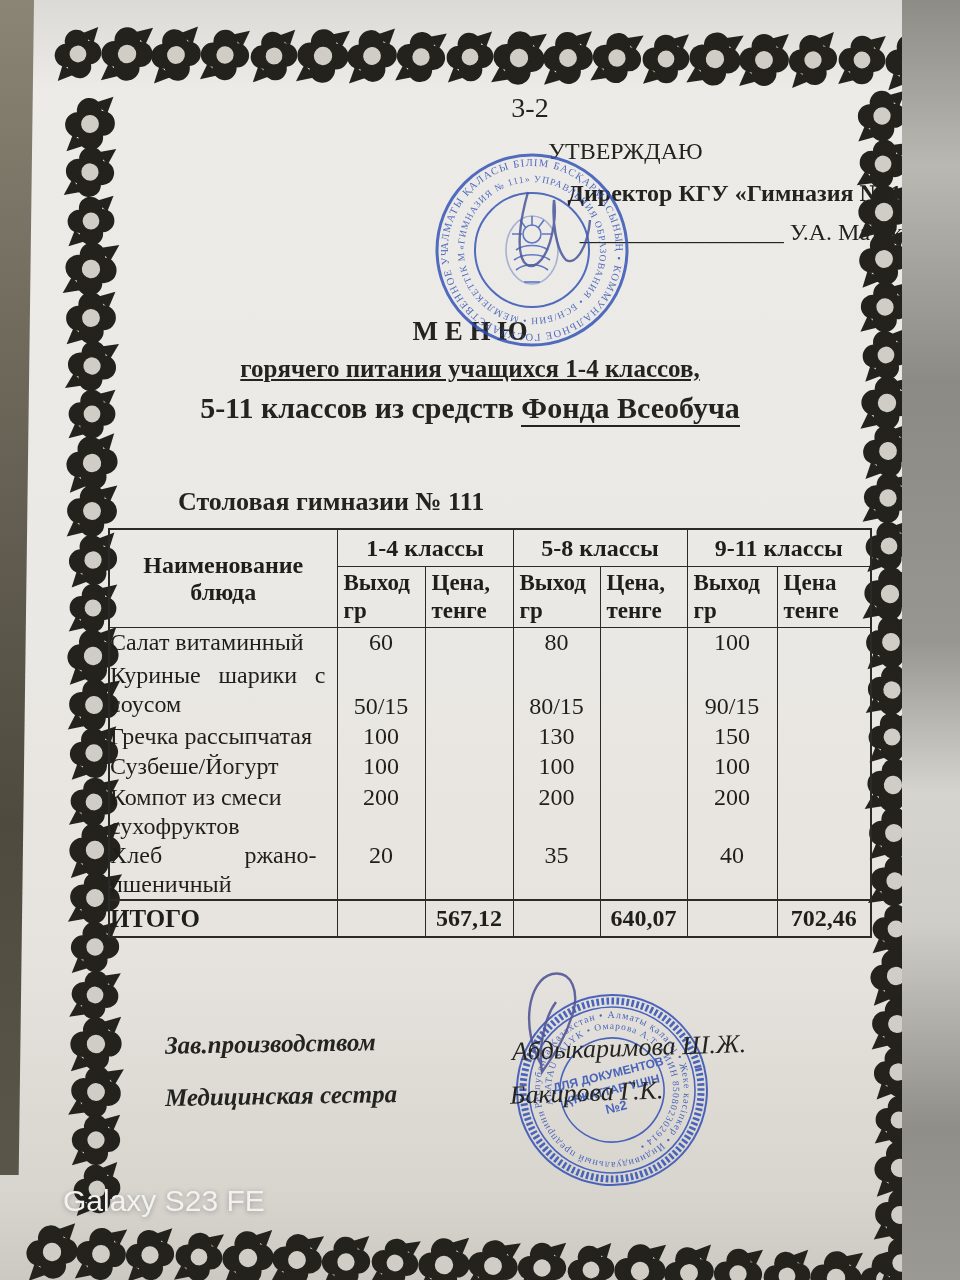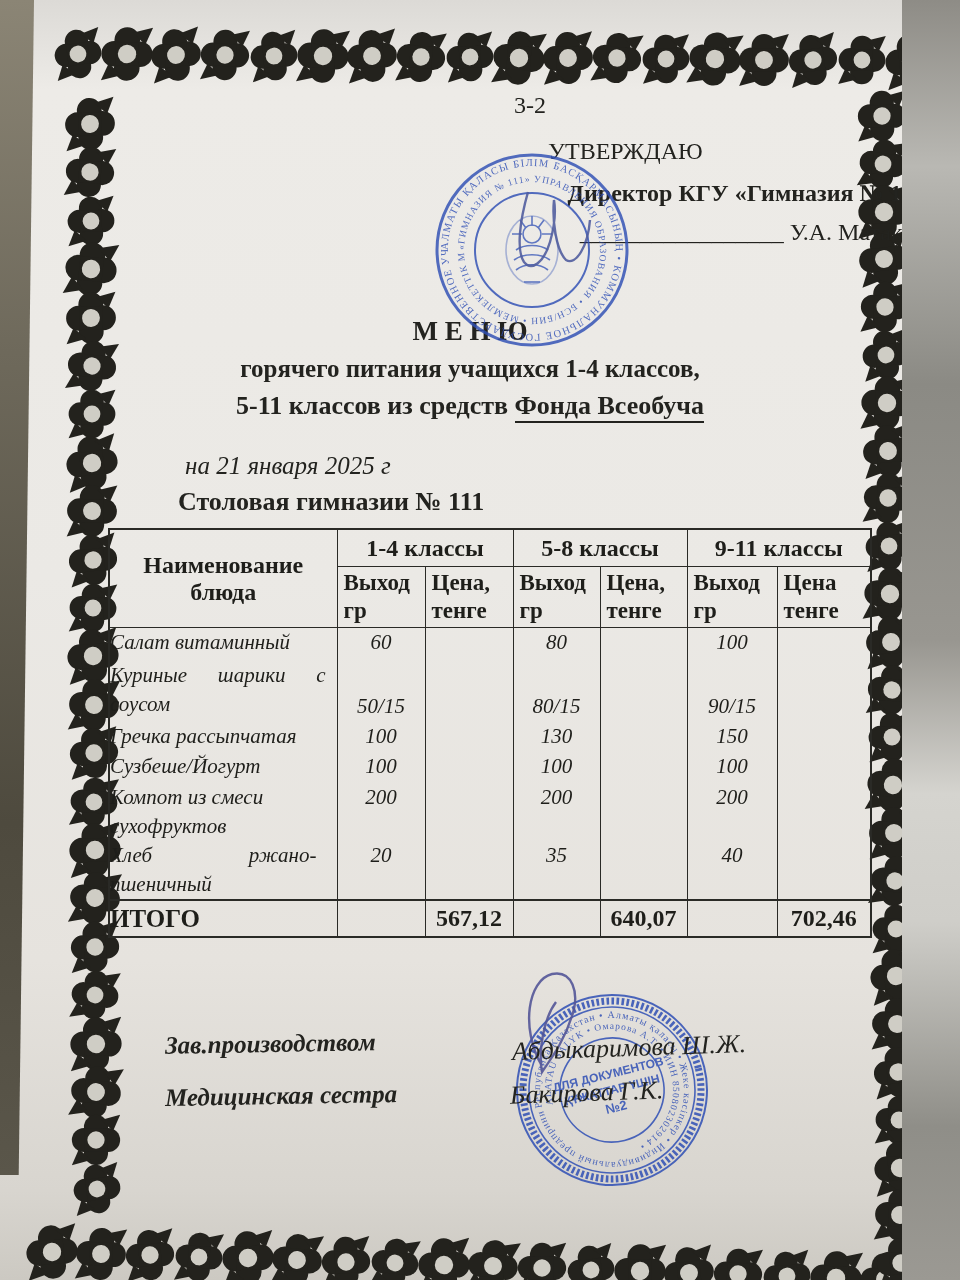--- a/index.html
+++ b/index.html
@@ -9,44 +9,44 @@
          background:linear-gradient(180deg,#dcdad6 0%,#edebe7 7%,#ebe9e5 45%,#e6e3de 75%,#d8d5cf 93%,#ccc9c2 100%);}
   .bg-left{position:absolute;left:0;top:0;width:34px;height:1175px;z-index:6;
            background:linear-gradient(180deg,#8b8575 0%,#6e695b 30%,#4e4a3e 70%,#5a564a 100%);
            clip-path:polygon(0 0,100% 0,55% 100%,0 100%);}
   .bg-right{position:absolute;left:902px;top:0;width:58px;height:1280px;z-index:6;
            background:linear-gradient(180deg,#8e8c86 0%,#b9b8b3 13%,#8b8a84 30%,#989690 50%,#d5d4cf 62%,#cfcec9 72%,#8f8e88 88%,#9b9993 100%);}
   .ornaments{position:absolute;inset:0;z-index:2;pointer-events:none;}
   .orn{position:absolute;width:52px;height:56px;}
 
   .abs{position:absolute;}
-  .page-code{left:470px;top:92px;width:120px;text-align:center;font-size:24px;z-index:3;}
+  .page-code{left:470px;top:92px;width:120px;text-align:center;font-size:28px;z-index:3;}
   .approve{left:470px;top:136px;width:465px;font-size:24px;line-height:30px;z-index:3;}
   .approve .l1{margin-left:78px;}
   .approve .l2{text-align:right;margin-top:12px;font-weight:600;}
   .approve .l3{text-align:right;margin-top:9px;}
   .approve .l4{margin-top:10px;font-style:italic;display:inline-block;
                border-bottom:2px solid #2b2b27;padding:0 26px 2px 6px;word-spacing:12px;}
   .menu-word{left:170px;top:316px;width:600px;text-align:center;font-weight:bold;font-size:27px;z-index:3;}
-  .title1{left:170px;top:355px;width:600px;text-align:center;font-weight:bold;font-size:25px;z-index:3;}
-  .title2{left:170px;top:391px;width:600px;text-align:center;font-weight:bold;font-size:26px;z-index:3;}
+  .title1{left:170px;top:355px;width:600px;text-align:center;font-weight:bold;font-size:25px;z-index:3;text-decoration:underline;}
+  .title2{left:170px;top:391px;width:600px;text-align:center;font-weight:bold;font-size:30px;z-index:3;}
   .uline{border-bottom:2.5px solid #23231f;padding-bottom:1px;}
   .date-note{left:185px;top:452px;font-style:italic;font-size:25px;z-index:3;}
   .canteen{left:178px;top:487px;font-weight:bold;font-size:26px;z-index:3;}
 
   table.menu{position:absolute;left:108px;top:528px;width:762px;z-index:3;
              border-collapse:collapse;table-layout:fixed;color:#1e1e1a;}
   table.menu th,table.menu td{border-left:1.8px solid #2a2a26;border-right:1.8px solid #2a2a26;
              padding:0;font-family:"Liberation Serif",serif;}
   table.menu{border:2.5px solid #2a2a26;}
   tr.h1 th{border-bottom:1.8px solid #2a2a26;font-size:24px;font-weight:bold;height:36px;text-align:center;}
   tr.h2 th{border-bottom:1.8px solid #2a2a26;font-size:23px;font-weight:bold;height:60px;
            text-align:left;padding-left:6px;white-space:pre-line;line-height:28px;vertical-align:middle;}
   th.th-name{font-size:24px;font-weight:bold;text-align:left;padding-left:6px;vertical-align:middle;}
-  tbody td{border-top:none;border-bottom:none;font-size:21px;line-height:29px;vertical-align:top;font-style:italic;}
+  tbody td{border-top:none;border-bottom:none;font-size:24px;line-height:29px;vertical-align:top;}
   td.c-name{padding-left:5px;}
   td.c-val{text-align:center;padding-top:2px;}
   tbody tr:nth-child(1) td{height:33px;}
   tbody tr:nth-child(2) td{height:60px;}
   tbody tr:nth-child(2) td.c-val{vertical-align:bottom;padding-bottom:1px;}
   tbody tr:nth-child(2) .name-line:first-child{text-align:justify;text-align-last:justify;padding-right:11px;}
   tbody tr:nth-child(3) td{height:30px;}
   tbody tr:nth-child(4) td{height:31px;}
   tbody tr:nth-child(5) td{height:58px;}
   tbody tr:nth-child(6) td{height:58px;}
@@ -378,21 +378,20 @@
       <path d="M 92,132 H 108"></path>
     </g>
 
     <path d="M 96,42 C 88,70 84,100 92,112 C 100,122 112,112 118,92 C 122,78 124,62 122,50 C 120,70 124,100 134,110 C 144,116 156,96 158,70" stroke="#303f8f" stroke-width="2.4" fill="none" opacity=".9"></path>
   </svg>
 
   <div class="abs menu-word">М Е Н Ю</div>
   <div class="abs title1">горячего питания учащихся 1-4 классов,</div>
   <div class="abs title2"><span>5-11 классов из средств </span><span class="uline">Фонда Всеобуча</span></div>
 
-  <div class="abs date-note">на 21 января  2025 г</div>
   <div class="abs canteen">Столовая гимназии № 111</div>
 
   <table class="menu">
     <colgroup>
       <col style="width:228px">
         <col style="width:88px">
         <col style="width:88px">
       <col style="width:87px">
         <col style="width:87px">
         <col style="width:90px">
@@ -533,13 +532,14 @@
         <text x="112" y="154" font-size="13">№2</text>
       </g>
     </g>
 
     <path d="M 42,108 C 20,70 28,22 52,16 C 72,12 80,34 72,58 C 64,84 50,102 42,114 C 38,92 44,60 56,44" stroke="#3b3e8c" stroke-width="2.4" fill="none" opacity=".9"></path>
   </svg>
 
   <div class="bg-left"></div>
   <div class="bg-right"></div>
 
+  <div class="watermark">Galaxy S23 FE</div>
 </div>
 
 </body></html>

